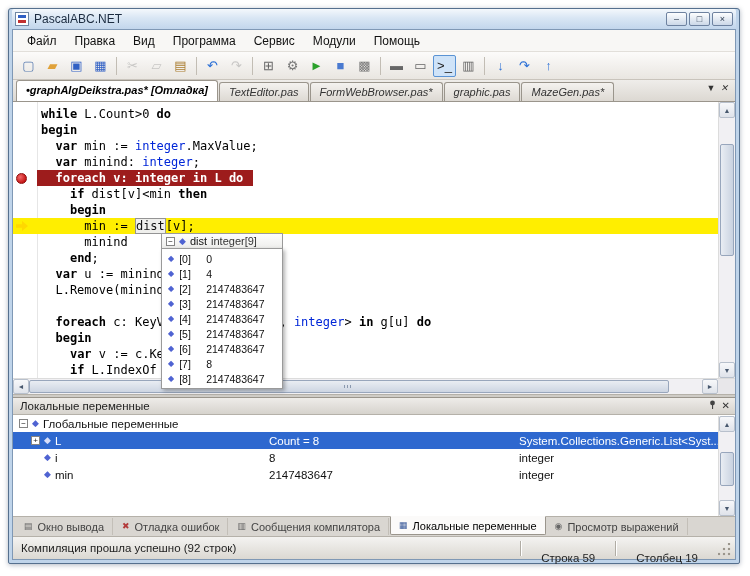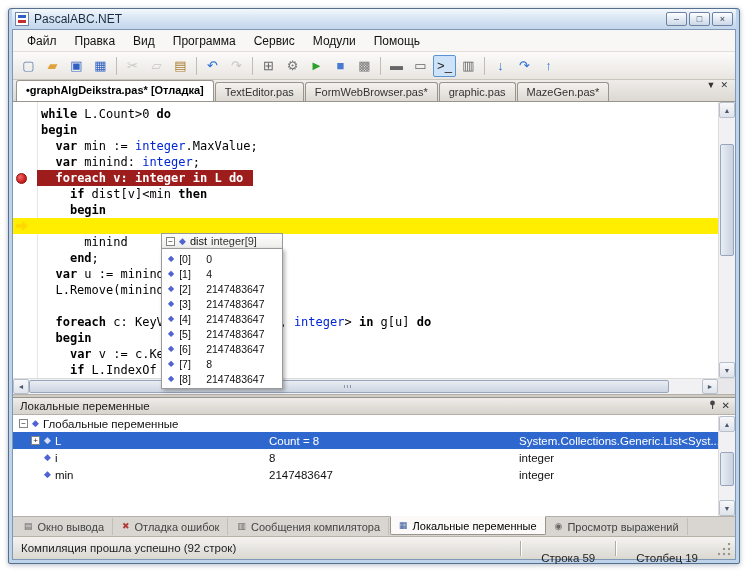--- a/index.html
+++ b/index.html
@@ -35,22 +35,22 @@
   .toolbar { height:28px; flex:0 0 28px; display:flex; align-items:center; gap:1px; padding:0 4px;
              background:linear-gradient(#fcfbfa,#e9e6e1); border-bottom:1px solid #c9c4bc; }
   .tb-btn { width:23px; height:22px; display:flex; align-items:center; justify-content:center;
             border:1px solid transparent; border-radius:2px; }
   .tb-btn.pressed { background:#cfe3f8; border-color:#5a93d4; }
   .tb-btn.disabled .tb-glyph { opacity:.4; }
   .tb-glyph { font-size:13px; line-height:1; }
   .tb-sep { width:1px; height:18px; background:#c2bdb4; margin:0 3px; flex:0 0 1px; }
 
   
-  .tabstrip { height:22px; flex:0 0 22px; display:flex; align-items:flex-start;
-              background:linear-gradient(#efedea,#dcd8d2); border-bottom:1px solid #9a958c; }
+  .tabstrip { height:22px; flex:0 0 22px; display:flex; align-items:center;
+              background:linear-gradient(#efedea,#dcd8d2); border-bottom:1px solid #9a958c;font-style:italic; }
   .tabs { display:flex; align-items:flex-end; gap:1px; padding-left:3px; flex:1; overflow:hidden; height:100%; }
   .tab { height:19px; padding:3px 9px 0; font-size:11px; color:#333; white-space:nowrap;
          background:linear-gradient(#f4f2ef,#ddd9d3); border:1px solid #9a958c; border-bottom:none;
          border-radius:3px 3px 0 0; }
   .tab.active { background:#fff; color:#000; font-weight:bold; height:21px; }
   .tabstrip-btns { display:flex; align-items:center; gap:5px; padding:0 7px 5px; }
   .ts-btn { font-size:9px; color:#333; }
 
   
   .editor-wrap { position:relative; height:276px; flex:0 0 276px; background:#fff; }
@@ -294,20 +294,21 @@
             <span class="line-text"><span class="pl">    </span><span class="kw">if</span><span class="pl"> dist[v]&lt;min </span><span class="kw">then</span></span>
           </div>
           <div class="code-line">
             <span class="gutter"></span>
             <span class="line-text"><span class="pl">    </span><span class="kw">begin</span></span>
           </div>
           <div class="code-line cur">
             <span class="gutter">
               <span class="cur-arrow"></span>
             </span>
+            <span class="line-text"><span class="pl">      min := </span><span class="hov">dist</span><span class="pl">[v];</span></span>
           </div>
           <div class="code-line">
             <span class="gutter"></span>
             <span class="line-text"><span class="pl">      minind</span></span>
           </div>
           <div class="code-line">
             <span class="gutter"></span>
             <span class="line-text"><span class="pl">    </span><span class="kw">end</span><span class="pl">;</span></span>
           </div>
           <div class="code-line">

